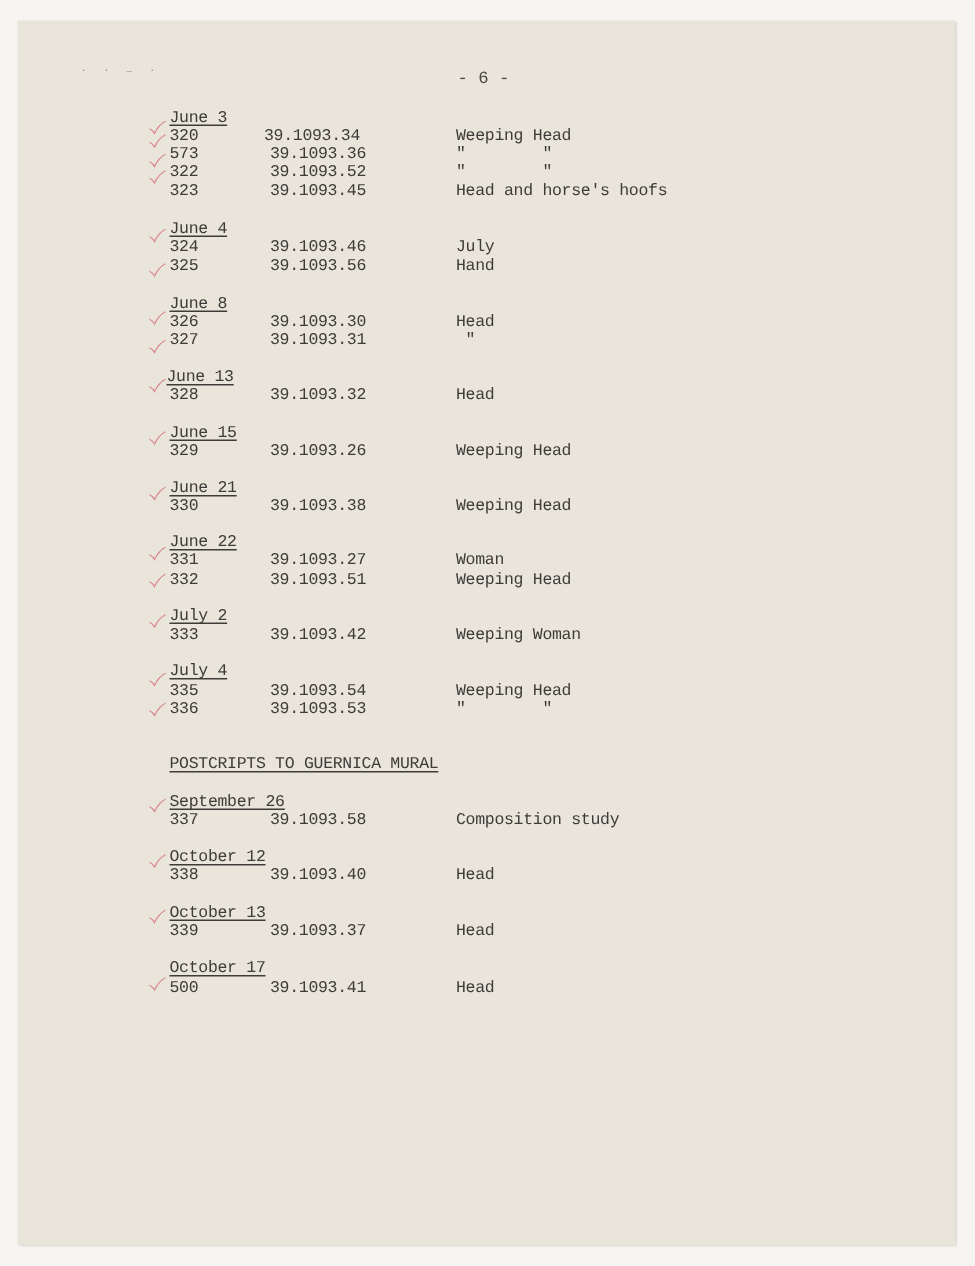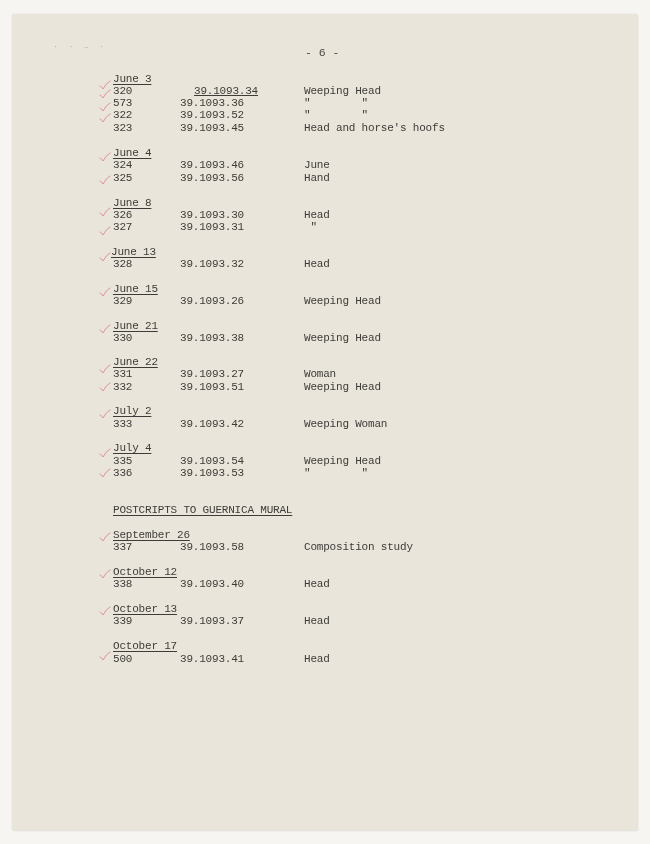--- a/index.html
+++ b/index.html
@@ -49,21 +49,21 @@
 </head>
 <body>
 
 <div class="paper"></div>
 <div class="corner-marks">. . _ .</div>
 <div class="page-number">- 6 -</div>
 
 <div id="content">
     <div class="t date" style="left: 113px; top: 73px;">June 3</div>
     <div class="t" style="left: 113px; top: 85px;">320</div>
-    <div class="t" style="left: 194px; top: 85px; text-decoration: underline;">39.1093.34</div>
+    <div class="t" style="left: 176px; top: 85px;">39.1093.34</div>
     <div class="t" style="left: 304px; top: 85px;">Weeping Head</div>
     <div class="t" style="left: 113px; top: 97px;">573</div>
     <div class="t" style="left: 180px; top: 97px;">39.1093.36</div>
     <div class="t" style="left: 304px; top: 97px;">"        "</div>
     <div class="t" style="left: 113px; top: 109px;">322</div>
     <div class="t" style="left: 180px; top: 109px;">39.1093.52</div>
     <div class="t" style="left: 304px; top: 109px;">"        "</div>
     <div class="t" style="left: 113px; top: 122px;">323</div>
     <div class="t" style="left: 180px; top: 122px;">39.1093.45</div>
     <div class="t" style="left: 304px; top: 122px;">Head and horse's hoofs</div>
@@ -83,21 +83,21 @@
       </svg>
     </span>
     <span class="check" style="left: 99px; top: 113px;">
       <svg width="12" height="10" viewBox="0 0 12 10">
         <path d="M1 6 Q3 7 4 9 Q7 3 11 1" fill="none" stroke="#d98a92" stroke-width="0.9" stroke-linecap="round"></path>
       </svg>
     </span>
     <div class="t date" style="left: 113px; top: 147px;">June 4</div>
     <div class="t" style="left: 113px; top: 159px;">324</div>
     <div class="t" style="left: 180px; top: 159px;">39.1093.46</div>
-    <div class="t" style="left: 304px; top: 159px;">June</div>
+    <div class="t" style="left: 304px; top: 159px;">July</div>
     <div class="t" style="left: 113px; top: 172px;">325</div>
     <div class="t" style="left: 180px; top: 172px;">39.1093.56</div>
     <div class="t" style="left: 304px; top: 172px;">Hand</div>
     <span class="check" style="left: 99px; top: 152px;">
       <svg width="12" height="10" viewBox="0 0 12 10">
         <path d="M1 6 Q3 7 4 9 Q7 3 11 1" fill="none" stroke="#d98a92" stroke-width="0.9" stroke-linecap="round"></path>
       </svg>
     </span>
     <span class="check" style="left: 99px; top: 175px;">
       <svg width="12" height="10" viewBox="0 0 12 10">

